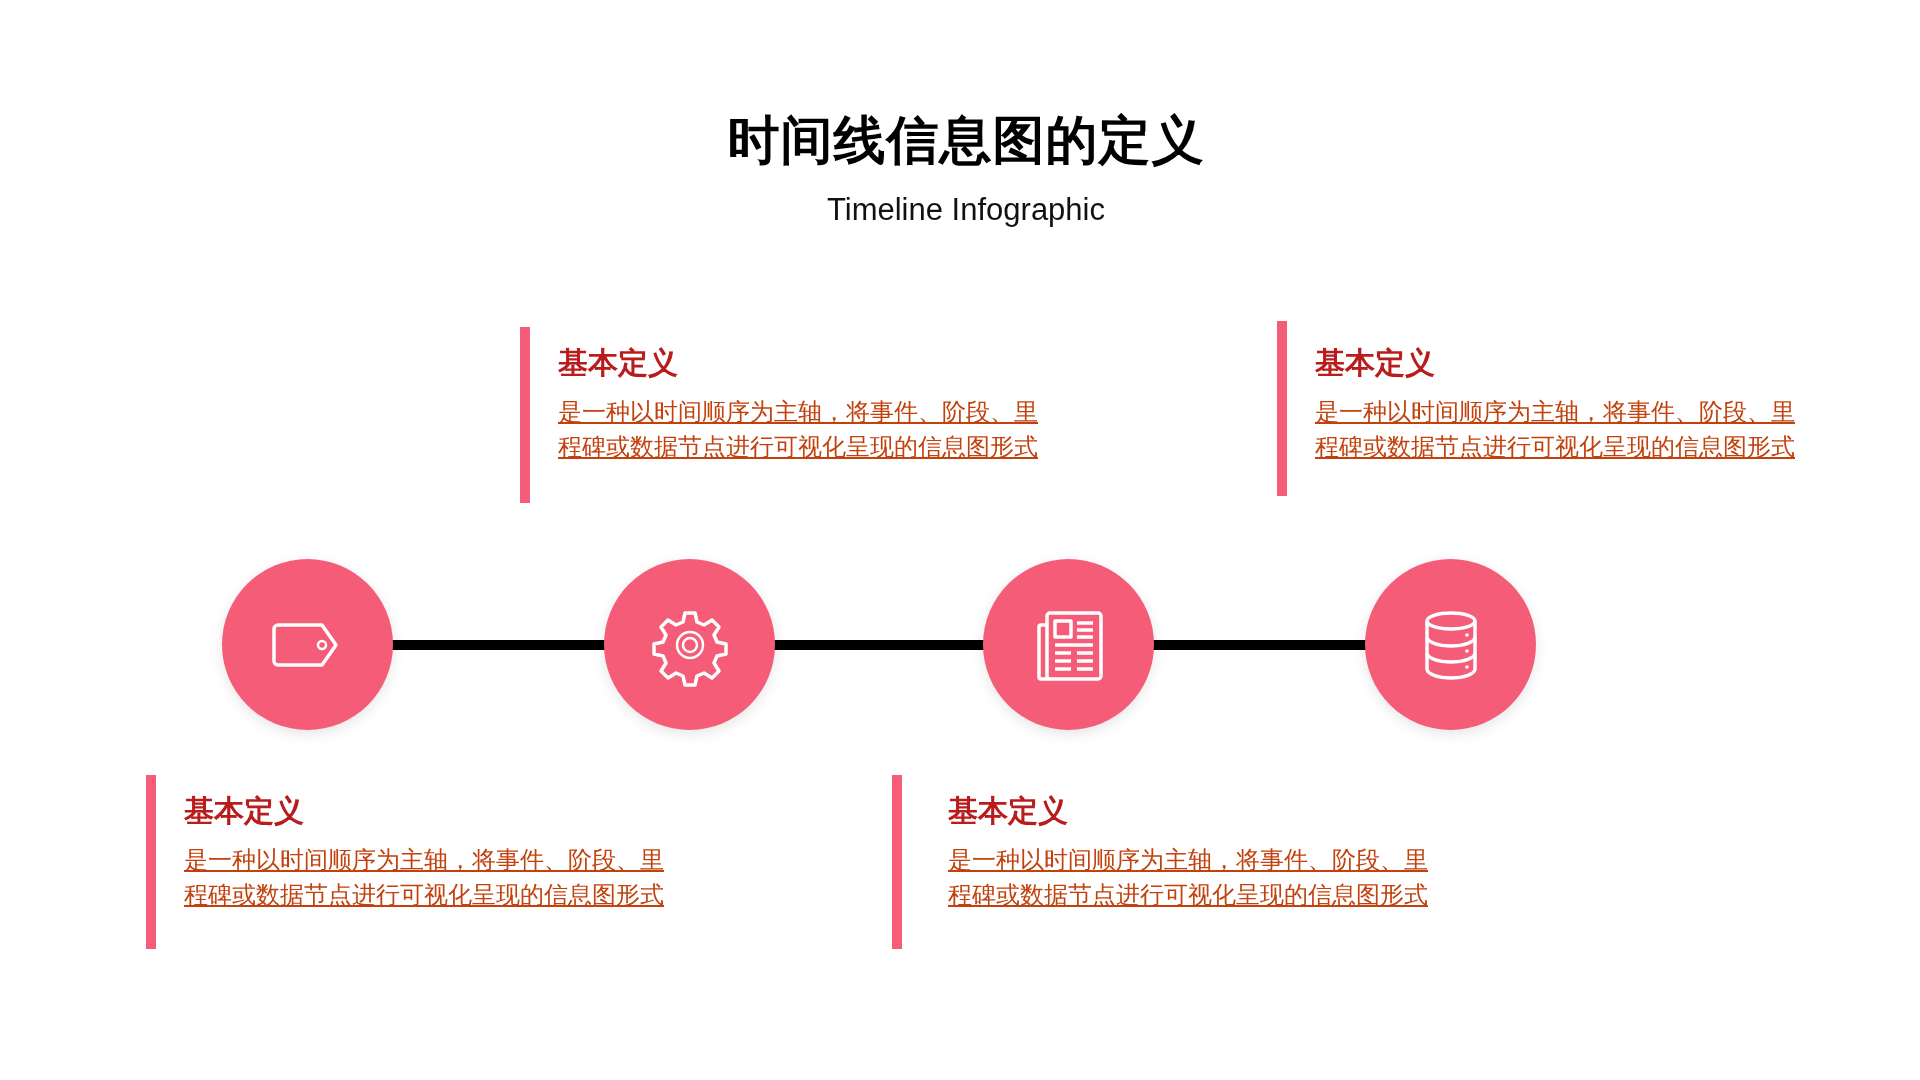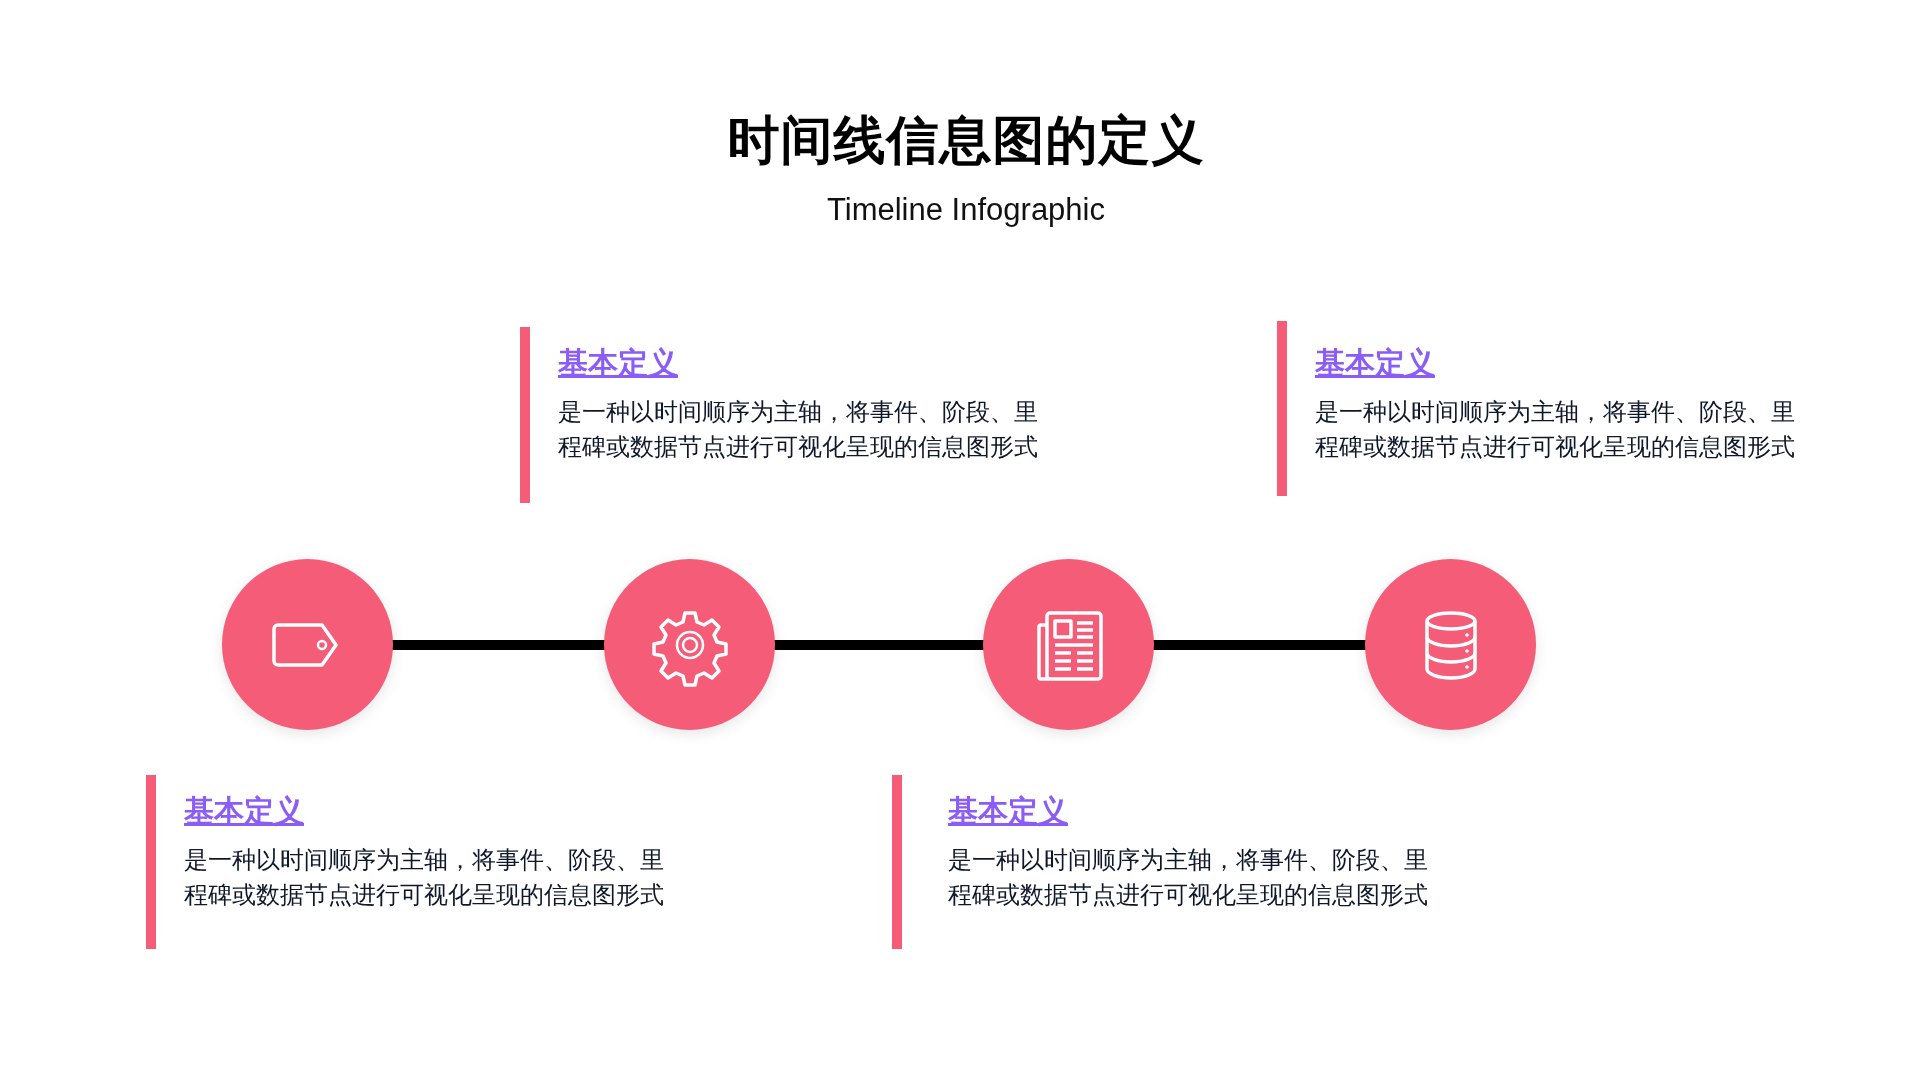--- a/index.html
+++ b/index.html
@@ -20,24 +20,24 @@
   }
   .node {
     position: absolute; width: 171px; height: 171px; border-radius: 50%;
     background: #F55C78; box-shadow: 0 4px 14px rgba(0,0,0,0.10);
     display: flex; align-items: center; justify-content: center;
   }
   .node svg { width: 84px; height: 84px; }
   .card { position: absolute; }
   .card .bar { position: absolute; left: 0; top: 0; width: 10px; background: #F55C78; }
   .card .heading {
-    position: absolute; left: 38px; font-size: 30px; font-weight: 700; color: #8b5cf6; white-space: nowrap; text-decoration: underline;
+    position: absolute; left: 38px; font-size: 30px; font-weight: 700; color: #b91c1c; white-space: nowrap;
   }
   .card .body {
-    position: absolute; left: 38px; font-size: 24px; line-height: 35px; color: #0f172a; width: 500px;
+    position: absolute; left: 38px; font-size: 24px; line-height: 35px; color: #c2410c; width: 500px; text-decoration: underline;
   }
 </style>
 </head>
 <body>
 
 <div class="title">时间线信息图的定义</div>
 <div class="subtitle">Timeline Infographic</div>
 
 <div class="card" style="left:520px; top:327px; width:560px; height:176px;">
   <div class="bar" style="height:176px;"></div>

